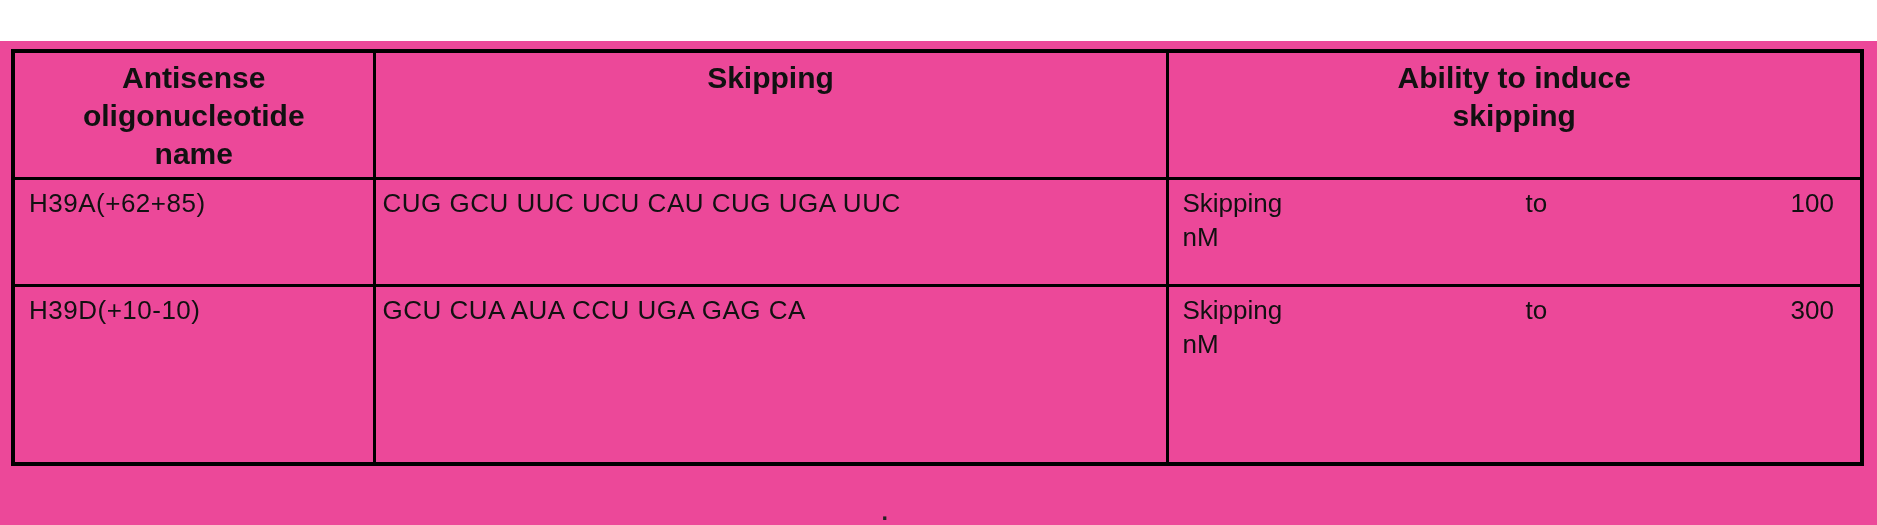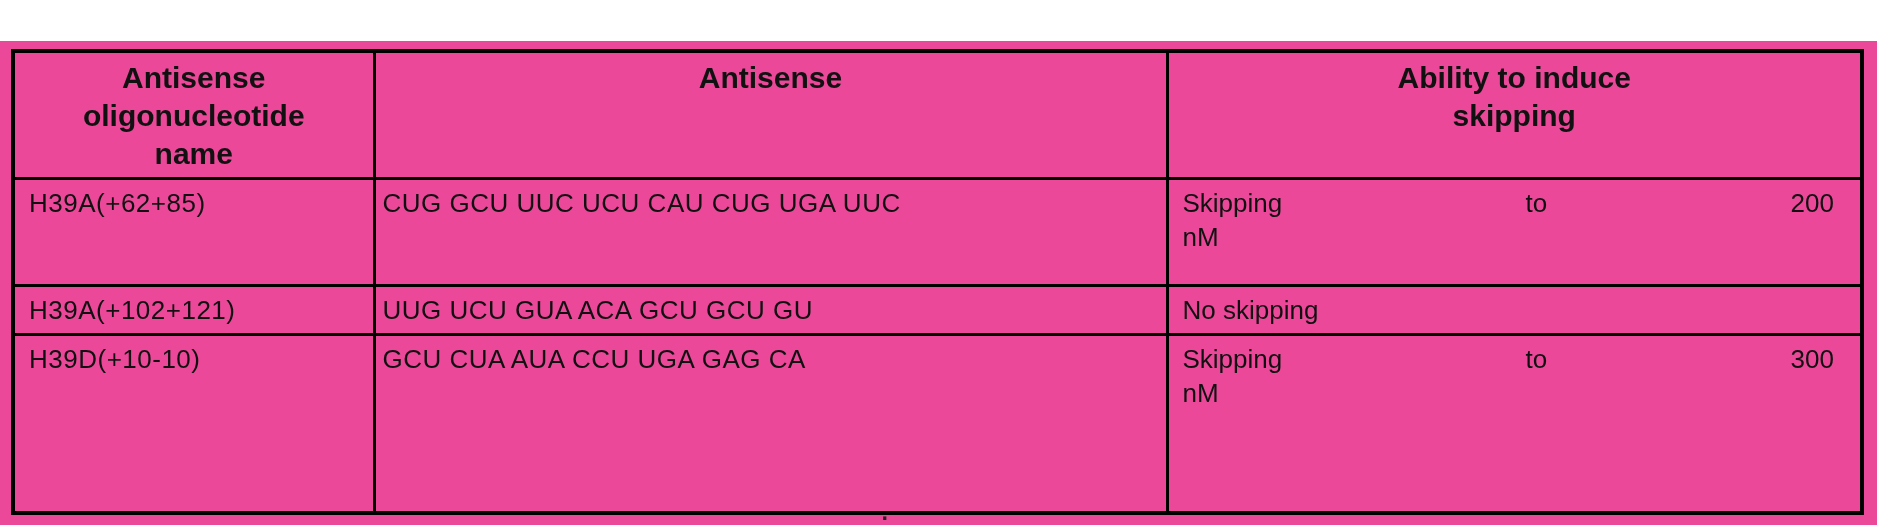--- a/index.html
+++ b/index.html
@@ -73,41 +73,34 @@
       <col style="width:361px">
       <col style="width:793px">
       <col style="width:695px">
     </colgroup>
     <thead>
       <tr class="header-row">
         <th>
           <div class="hdr-constrain-1">Antisense oligonucleotide name</div>
         </th>
         <th>
-          <div>Antisense</div>
+          <div>Skipping</div>
         </th>
         <th>
           <div class="hdr-constrain-3">Ability to induce skipping</div>
         </th>
       </tr>
     </thead>
     <tbody>
       <tr class="body-row-0">
         <td class="name-cell">H39A(+62+85)</td>
         <td class="seq-cell">CUG GCU UUC UCU CAU CUG UGA UUC</td>
         <td class="ability-cell">
-          <div class="justified">Skipping to 200</div>
+          <div class="justified">Skipping to 100</div>
           <div>nM</div>
-        </td>
-      </tr>
-      <tr class="body-row-2">
-        <td class="name-cell">H39A(+102+121)</td>
-        <td class="seq-cell">UUG UCU GUA ACA GCU GCU GU</td>
-        <td class="ability-cell">
-          <div>No skipping</div>
         </td>
       </tr>
       <tr class="body-row-3">
         <td class="name-cell">H39D(+10-10)</td>
         <td class="seq-cell">GCU CUA AUA CCU UGA GAG CA</td>
         <td class="ability-cell">
           <div class="justified">Skipping to 300</div>
           <div>nM</div>
         </td>
       </tr>

